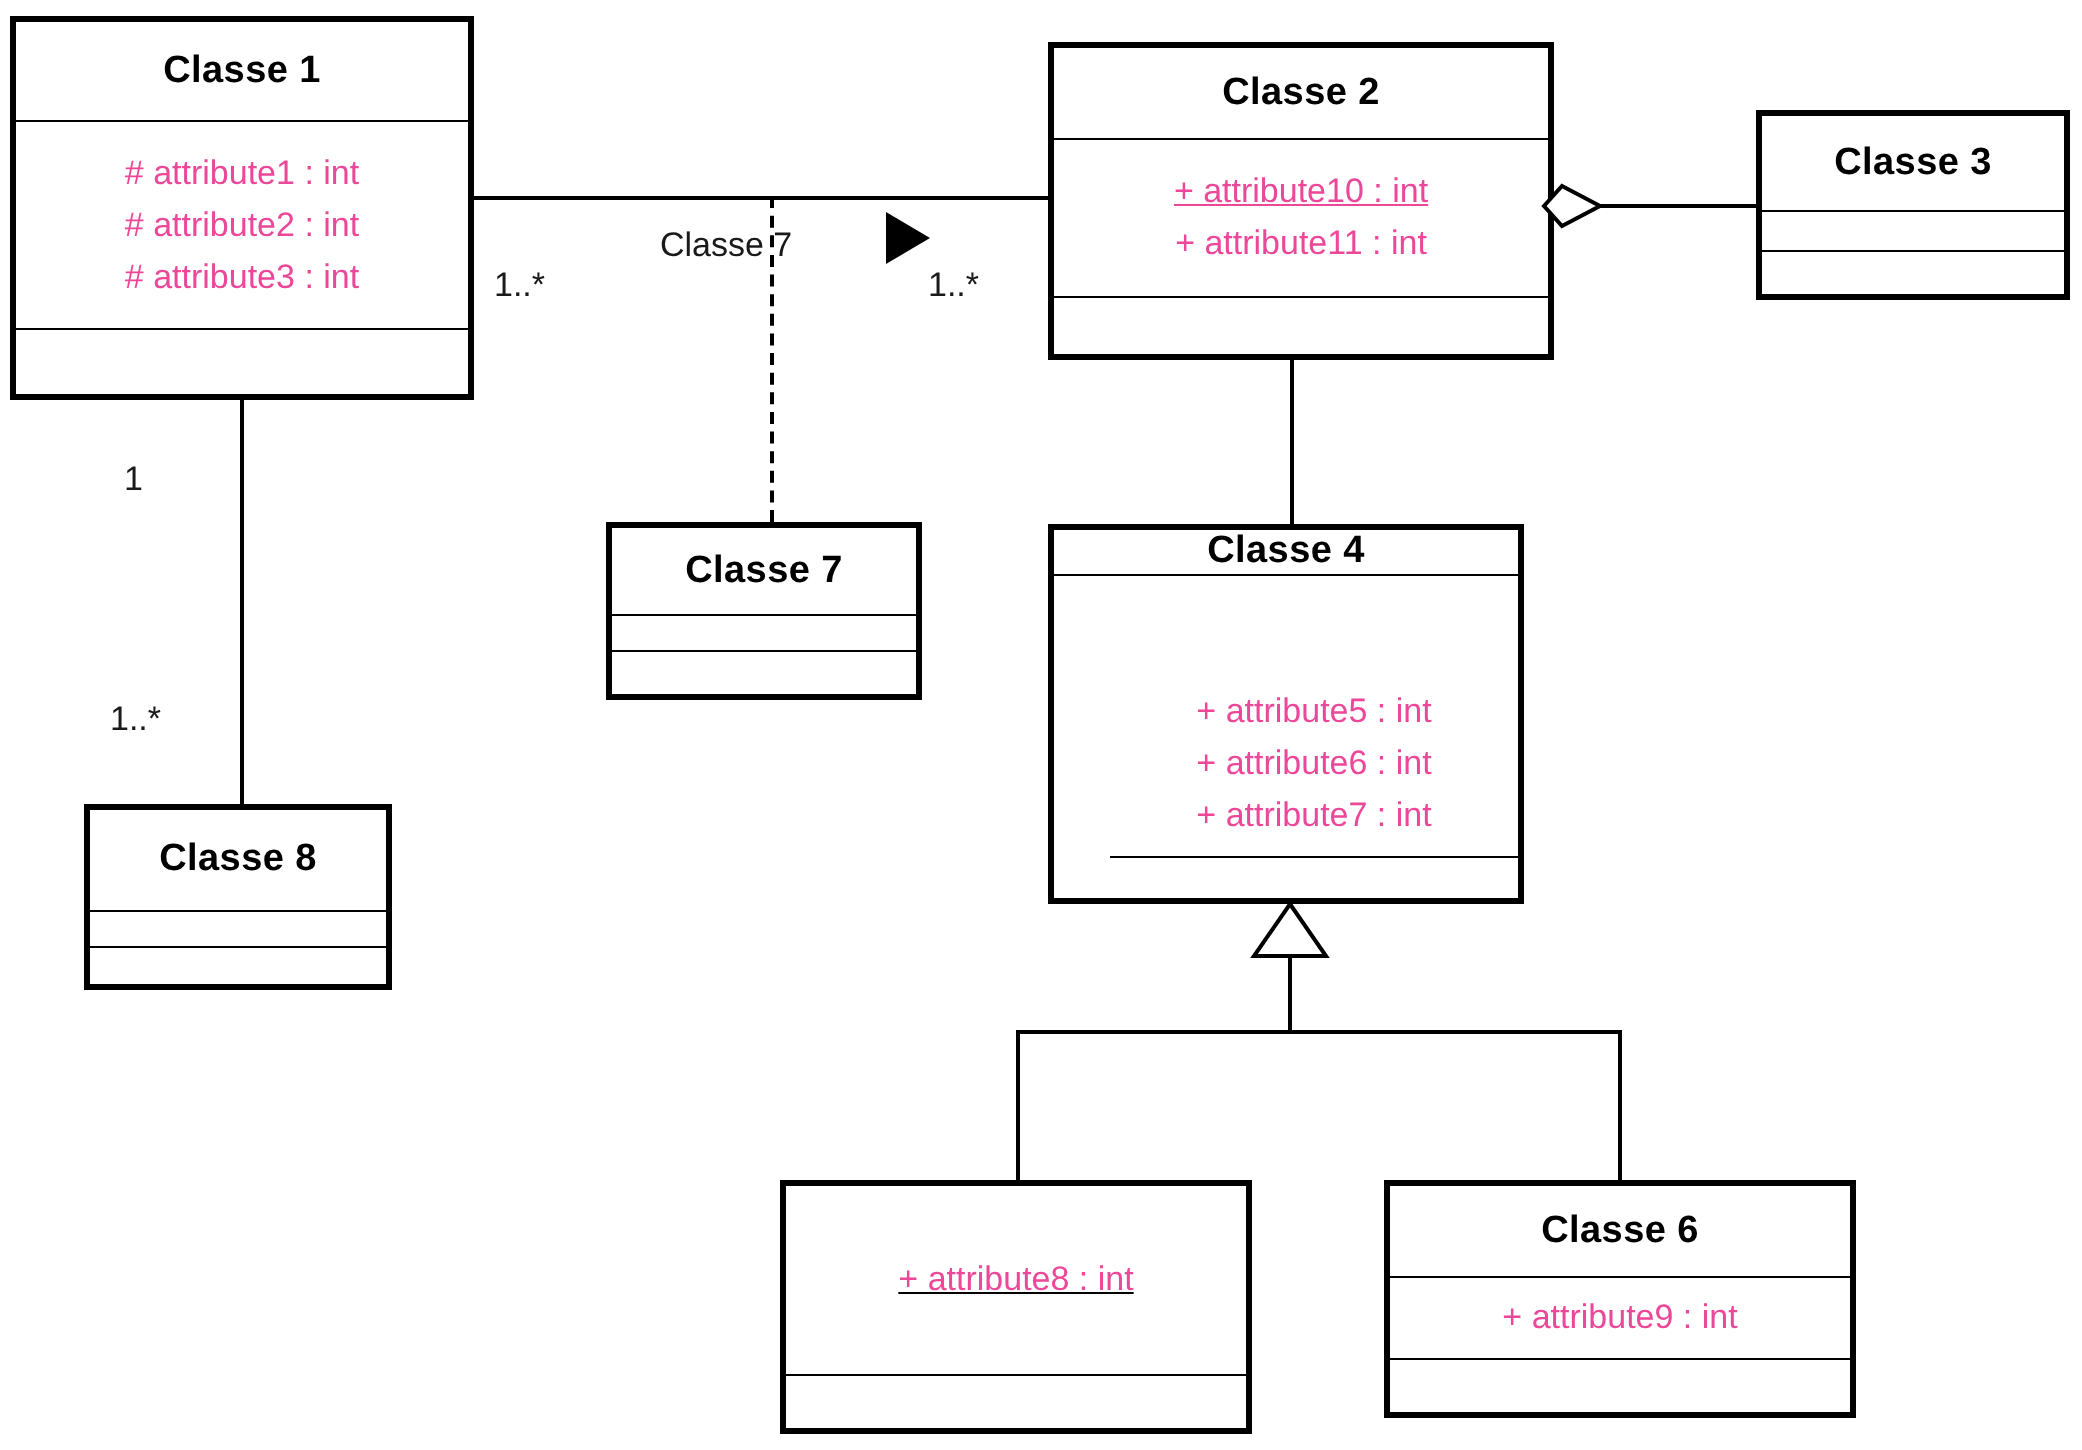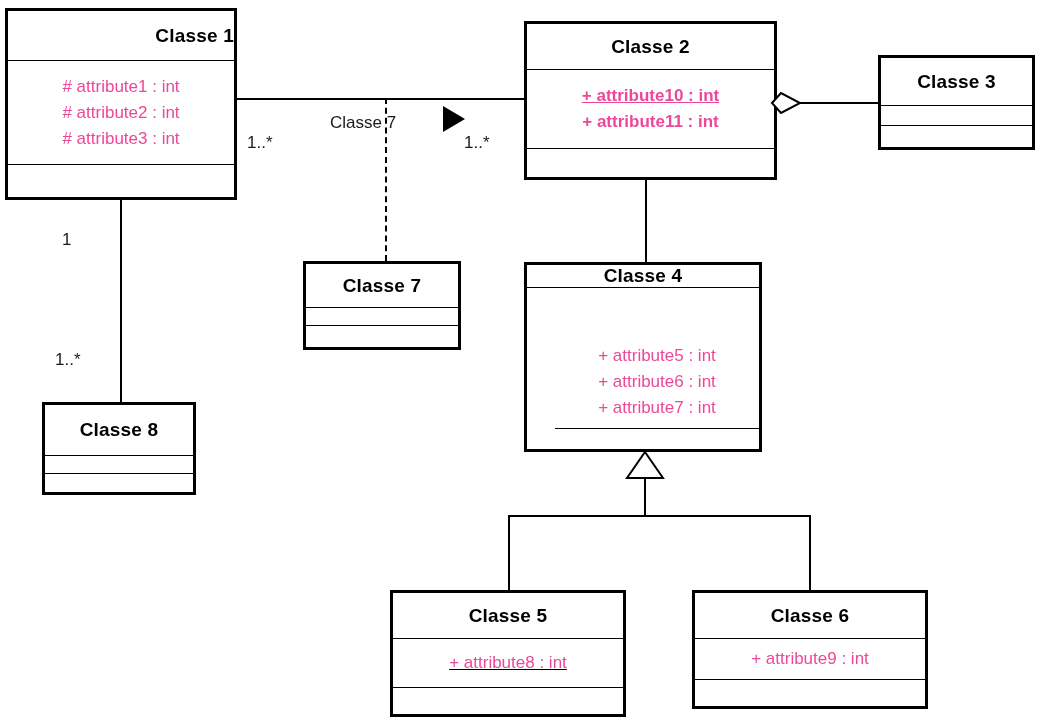--- a/index.html
+++ b/index.html
@@ -108,36 +108,36 @@
   .gen-triangle {
     position: absolute;
   }
 </style>
 </head>
 <body>
 
 <div id="canvas">
 
   <div class="uml-class" style="left:5px; top:8px; width:232px; height:192px;">
-    <div class="compartment name-compartment" style="height:50px;align-items:flex-end;">
+    <div class="compartment name-compartment" style="height:50px;">
       <span>Classe 1</span>
     </div>
     <div class="compartment attr-compartment" style="flex:1;">
       <div class="attr"># attribute1 : int</div>
       <div class="attr"># attribute2 : int</div>
       <div class="attr"># attribute3 : int</div>
     </div>
     <div class="compartment empty-compartment" style="height:32px;"></div>
   </div>
 
   <div class="uml-class" style="left:524px; top:21px; width:253px; height:159px;">
     <div class="compartment name-compartment" style="height:46px;">
       <span>Classe 2</span>
     </div>
-    <div class="compartment attr-compartment" style="flex:1;font-weight:bold;">
+    <div class="compartment attr-compartment" style="flex:1;">
       <div class="attr static">+ attribute10 : int</div>
       <div class="attr">+ attribute11 : int</div>
     </div>
     <div class="compartment empty-compartment" style="height:28px;"></div>
   </div>
 
   <div class="uml-class" style="left:878px; top:55px; width:157px; height:95px;">
     <div class="compartment name-compartment" style="height:48px;">
       <span>Classe 3</span>
     </div>
@@ -151,23 +151,20 @@
     </div>
     <div class="compartment attr-compartment" style="flex:1;margin-left:28px;">
       <div class="attr">+ attribute5 : int</div>
       <div class="attr">+ attribute6 : int</div>
       <div class="attr">+ attribute7 : int</div>
     </div>
     <div class="compartment empty-compartment" style="height:26px;"></div>
   </div>
 
   <div class="uml-class" style="left:390px; top:590px; width:236px; height:127px;">
-    <div class="compartment name-compartment" style="height:46px;">
-      <span>Classe 5</span>
-    </div>
     <div class="compartment attr-compartment" style="flex:1;text-decoration:underline;">
       <div class="attr">+ attribute8 : int</div>
     </div>
     <div class="compartment empty-compartment" style="height:26px;"></div>
   </div>
 
   <div class="uml-class" style="left:692px; top:590px; width:236px; height:119px;">
     <div class="compartment name-compartment" style="height:46px;">
       <span>Classe 6</span>
     </div>

